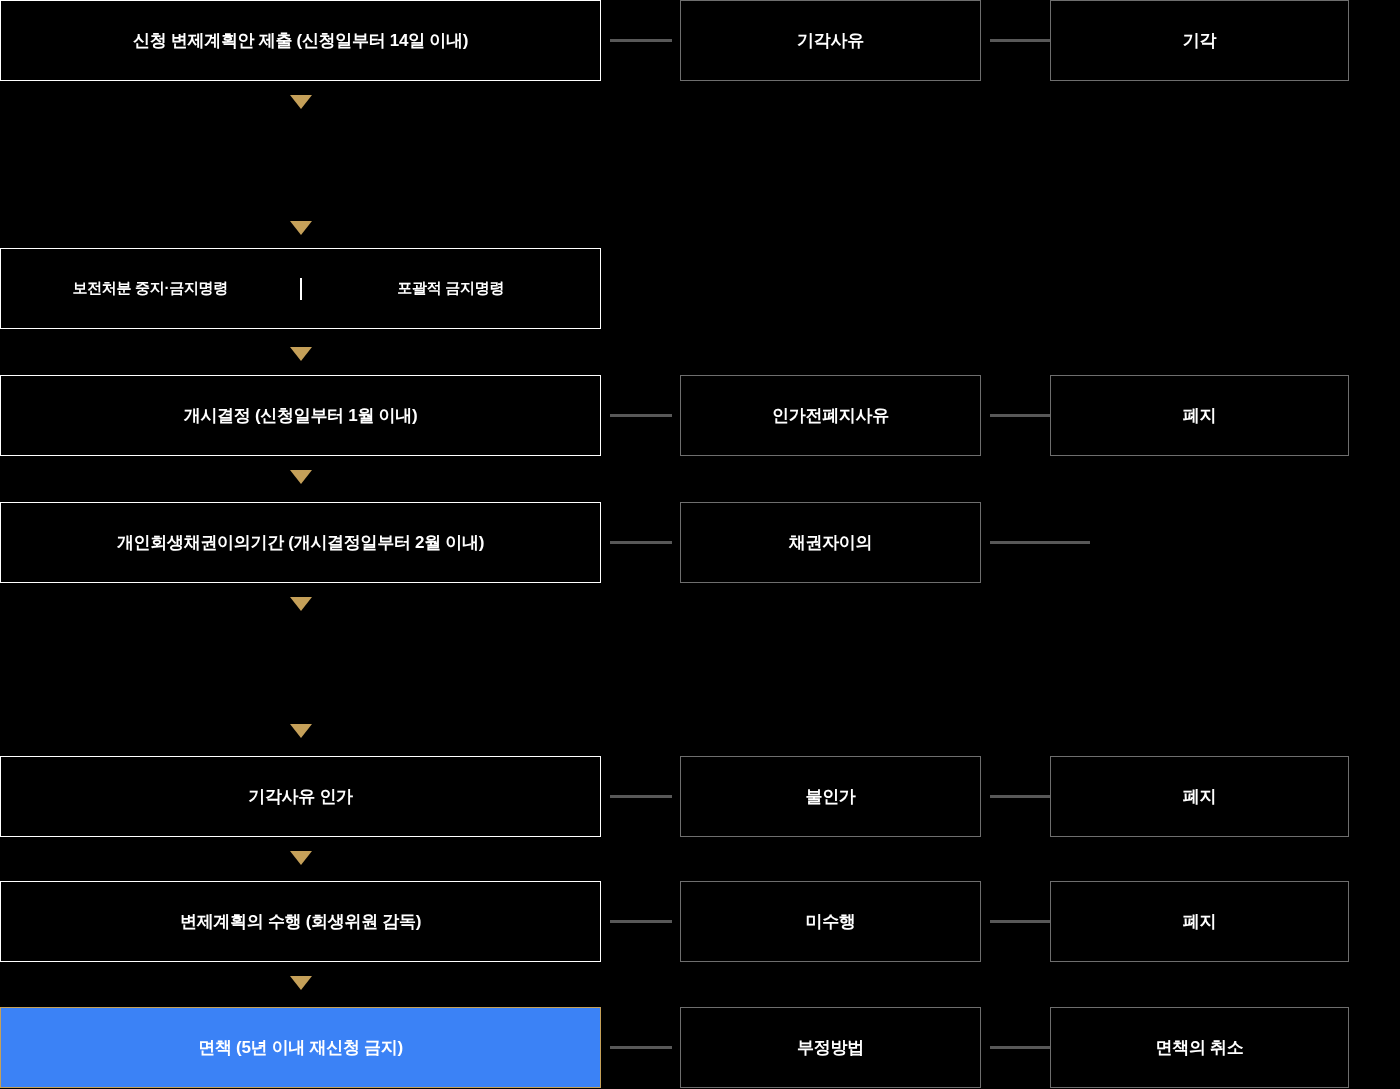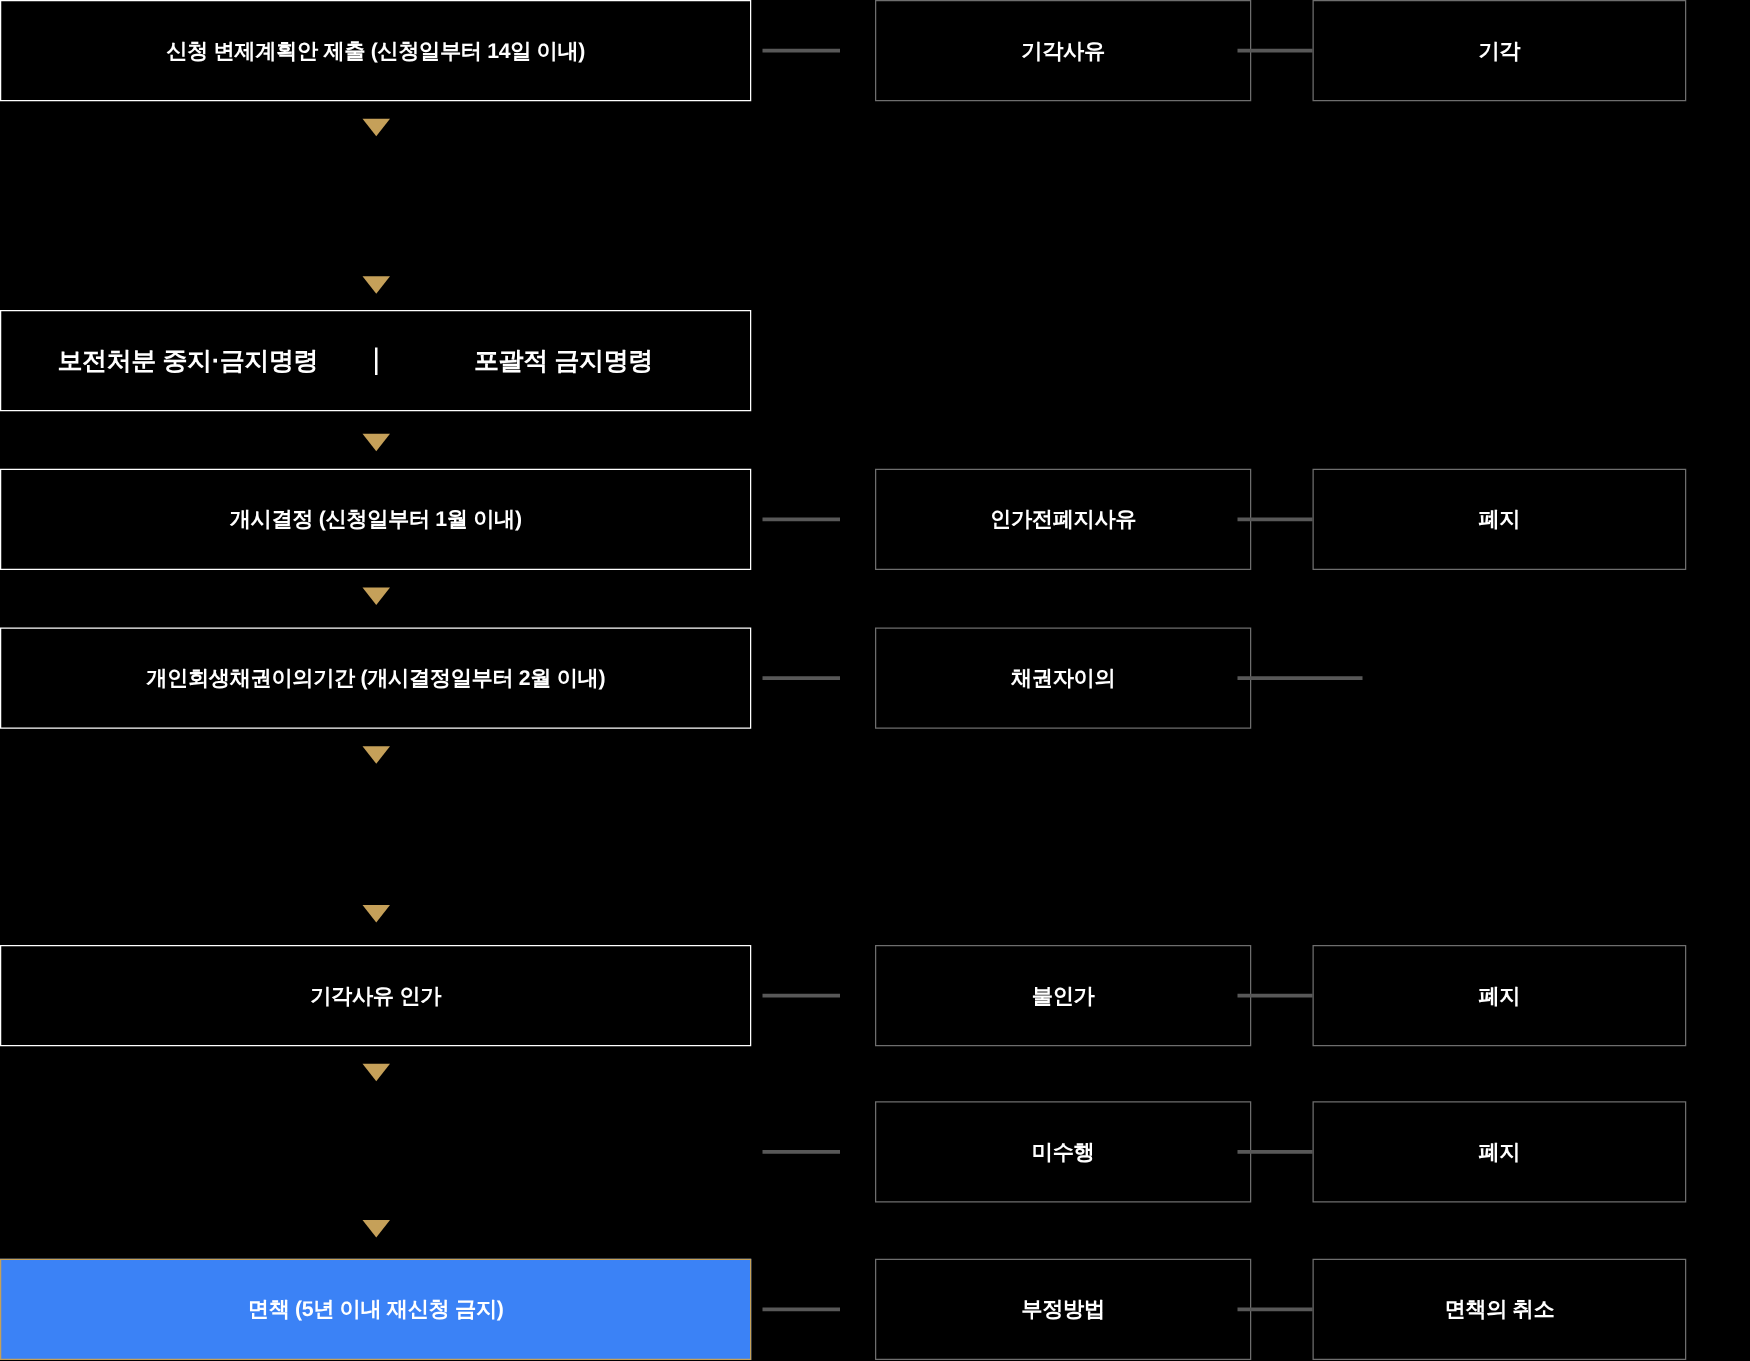--- a/index.html
+++ b/index.html
@@ -53,21 +53,21 @@
 
   
   .box.main.gold {
     background: #3b82f6;
     border: 1px solid #c5a059;
     color: #ffffff;
   }
 
   
   .box.branch1 {
-    left: 700px;
+    left: 680px;
     width: 301px;
     border: 1px solid #6e6e6e;
     text-align: right;
   }
 
   
   .box.branch2 {
     left: 1050px;
     width: 299px;
     border: 1px solid #6e6e6e;
@@ -77,21 +77,21 @@
   .split {
     display: flex;
     align-items: center;
     justify-content: center;
     width: 100%;
     height: 100%;
   }
   .split .seg {
     flex: 1 1 0;
     text-align: center;
-    font-size: 20px;
+    font-size: 15px;
     font-weight: 700;
     letter-spacing: -0.3px;
   }
   .split .divider {
     width: 2px;
     height: 22px;
     background: #ffffff;
     flex: 0 0 auto;
   }
 
@@ -183,20 +183,21 @@
     <div class="hconn c1"></div>
     <div class="box branch1">불인가</div>
     <div class="hconn c2"></div>
     <div class="box branch2">폐지</div>
   </div>
   <div class="varrow" style="top:851px;">
       <div class="tri"></div>
     </div>
 
   <div class="row" style="top:881px;">
+    <div class="box main">변제계획의 수행 (회생위원 감독)</div>
     <div class="hconn c1"></div>
     <div class="box branch1">미수행</div>
     <div class="hconn c2"></div>
     <div class="box branch2">폐지</div>
   </div>
   <div class="varrow" style="top:976px;">
       <div class="tri"></div>
     </div>
 
   <div class="row" style="top:1007px;">

